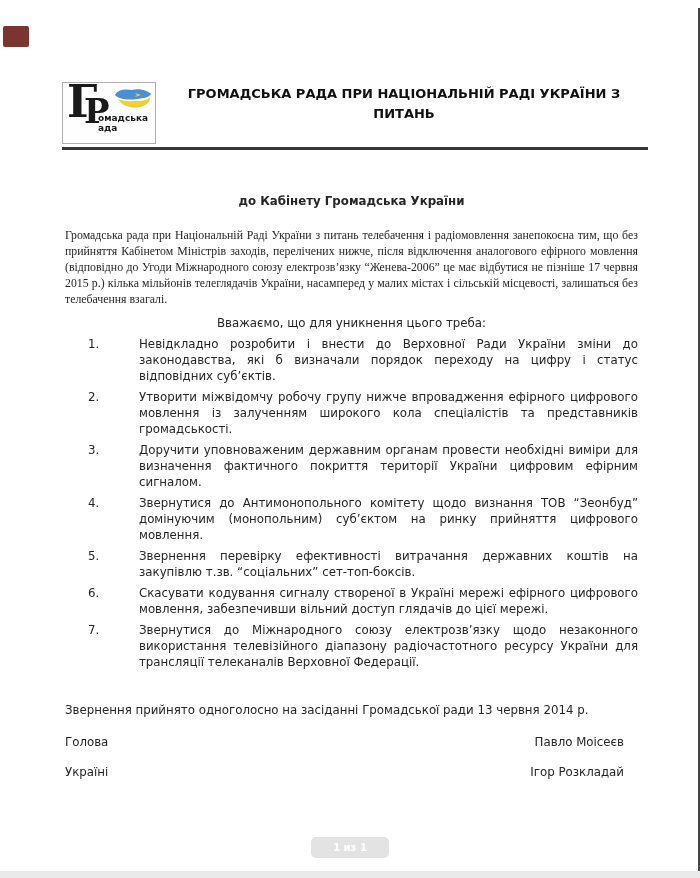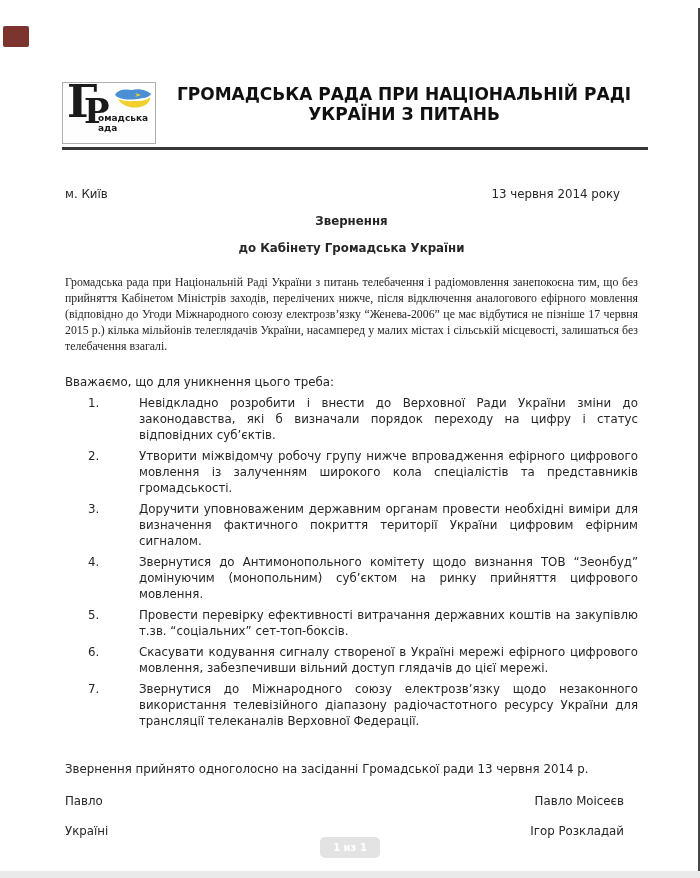--- a/index.html
+++ b/index.html
@@ -4,44 +4,44 @@
 <style>
   html,body{margin:0;padding:0;background:#fff;}
   .page{position:relative;width:700px;height:878px;background:#ffffff;overflow:hidden;
         font-family:"DejaVu Sans",sans-serif;color:#262626;}
   
   .corner-marker{position:absolute;left:3px;top:26px;width:26px;height:21px;
         background:#7b352e;border-radius:2px;}
   .right-edge-line{position:absolute;right:0;top:8px;bottom:7px;width:2px;background:#474747;}
   .bottom-strip{position:absolute;left:0;right:0;bottom:0;height:7px;background:#eaeaea;}
   .pager-pill{position:absolute;left:50%;transform:translateX(-50%);top:837px;
-        width:60px;height:21px;background:#e3e3e3;border-radius:5px;
+        width:78px;height:21px;background:#e3e3e3;border-radius:5px;
         color:#ffffff;font-size:10px;font-weight:bold;
         display:flex;align-items:center;justify-content:center;}
   
   .logo-box{position:absolute;left:62px;top:82px;width:92px;height:60px;
         border:1px solid #b0b0b0;background:#fefefe;}
   .logo-g{position:absolute;left:4px;top:-3px;font-family:"DejaVu Serif",serif;
         font-weight:bold;font-size:44px;line-height:1;color:#1a1a1a;}
   .logo-r{position:absolute;left:21px;top:11px;font-family:"DejaVu Serif",serif;
         font-weight:bold;font-size:34px;line-height:1;color:#1a1a1a;}
   .logo-small{position:absolute;left:35px;top:30px;font-size:9px;font-weight:bold;
         line-height:10px;color:#1a1a1a;white-space:nowrap;}
   .logo-map{position:absolute;right:2px;top:3px;}
   .header-title{position:absolute;left:158px;top:84px;width:492px;text-align:center;
-        font-weight:bold;font-size:17px;line-height:20px;color:#101010;}
+        font-weight:bold;font-size:13px;line-height:20px;color:#101010;}
   .rule{position:absolute;left:62px;top:147px;width:586px;height:3px;background:#383838;}
   
   .content{position:absolute;left:65px;top:182px;width:573px;
         font-size:11.8px;line-height:16px;}
   .meta-row{display:flex;justify-content:space-between;padding-right:18px;margin-top:4px;}
   .doc-title{text-align:center;font-weight:bold;margin-top:11px;}
   .doc-subtitle{text-align:center;font-weight:bold;margin-top:11px;}
   .intro{text-align:justify;margin-top:18px;font-family:Liberation Serif, serif;}
-  .lead{margin-top:20px;}
+  .lead{margin-top:8px;text-align:center;}
   .list{margin-top:4px;}
   .list-item{display:flex;margin-top:5px;}
   .list-item .num{flex:0 0 22px;padding-left:23px;box-sizing:content-box;}
   .list-item .itext{flex:1;text-align:justify;margin-left:29px;}
   .closing{margin-top:32px;}
   .signatures{margin-top:16px;}
   .sig-row{display:flex;justify-content:space-between;padding-right:14px;margin-top:14px;}
 </style>
 </head>
 <body>
@@ -67,26 +67,21 @@
   </div>
 
   <div class="header-title">
     <div>ГРОМАДСЬКА РАДА ПРИ НАЦІОНАЛЬНІЙ РАДІ УКРАЇНИ З ПИТАНЬ</div>
   </div>
 
   <div class="rule"></div>
 
   <div class="content">
 
-    <div class="meta-row">
-      <span>м. Київ</span>
-      <span>13 червня 2014 року</span>
-    </div>
 
-    <div class="doc-title">Звернення</div>
     <div class="doc-subtitle">до Кабінету Громадська України</div>
 
     <div class="intro">Громадська рада при Національній Раді України з питань телебачення і радіомовлення занепокоєна тим, що без прийняття Кабінетом Міністрів заходів, перелічених нижче, після відключення аналогового ефірного мовлення (відповідно до Угоди Міжнародного союзу електрозв’язку “Женева-2006” це має відбутися не пізніше 17 червня 2015 р.) кілька мільйонів телеглядачів України, насамперед у малих містах і сільській місцевості, залишаться без телебачення взагалі.</div>
 
     <div class="lead">Вважаємо, що для уникнення цього треба:</div>
 
     <div class="list">
       <div class="list-item">
         <span class="num">1.</span>
         <span class="itext">Невідкладно розробити і внести до Верховної Ради України зміни до законодавства, які б визначали порядок переходу на цифру і статус відповідних суб’єктів.</span>
@@ -98,37 +93,37 @@
       <div class="list-item">
         <span class="num">3.</span>
         <span class="itext">Доручити уповноваженим державним органам провести необхідні виміри для визначення фактичного покриття території України цифровим ефірним сигналом.</span>
       </div>
       <div class="list-item">
         <span class="num">4.</span>
         <span class="itext">Звернутися до Антимонопольного комітету щодо визнання ТОВ “Зеонбуд” домінуючим (монопольним) суб’єктом на ринку прийняття цифрового мовлення.</span>
       </div>
       <div class="list-item">
         <span class="num">5.</span>
-        <span class="itext">Провести перевірку ефективності витрачання державних коштів на закупівлю т.зв. “соціальних” сет-топ-боксів.</span>
+        <span class="itext">Звернення перевірку ефективності витрачання державних коштів на закупівлю т.зв. “соціальних” сет-топ-боксів.</span>
       </div>
       <div class="list-item">
         <span class="num">6.</span>
         <span class="itext">Скасувати кодування сигналу створеної в Україні мережі ефірного цифрового мовлення, забезпечивши вільний доступ глядачів до цієї мережі.</span>
       </div>
       <div class="list-item">
         <span class="num">7.</span>
         <span class="itext">Звернутися до Міжнародного союзу електрозв’язку щодо незаконного використання телевізійного діапазону радіочастотного ресурсу України для трансляції телеканалів Верховної Федерації.</span>
       </div>
     </div>
 
     <div class="closing">Звернення прийнято одноголосно на засіданні Громадської ради 13 червня 2014 р.</div>
 
     <div class="signatures">
       <div class="sig-row">
-        <span>Павло</span>
+        <span>Голова</span>
         <span>Павло Моісеєв</span>
       </div>
       <div class="sig-row">
         <span>Україні</span>
         <span>Ігор Розкладай</span>
       </div>
     </div>
 
   </div>
 

